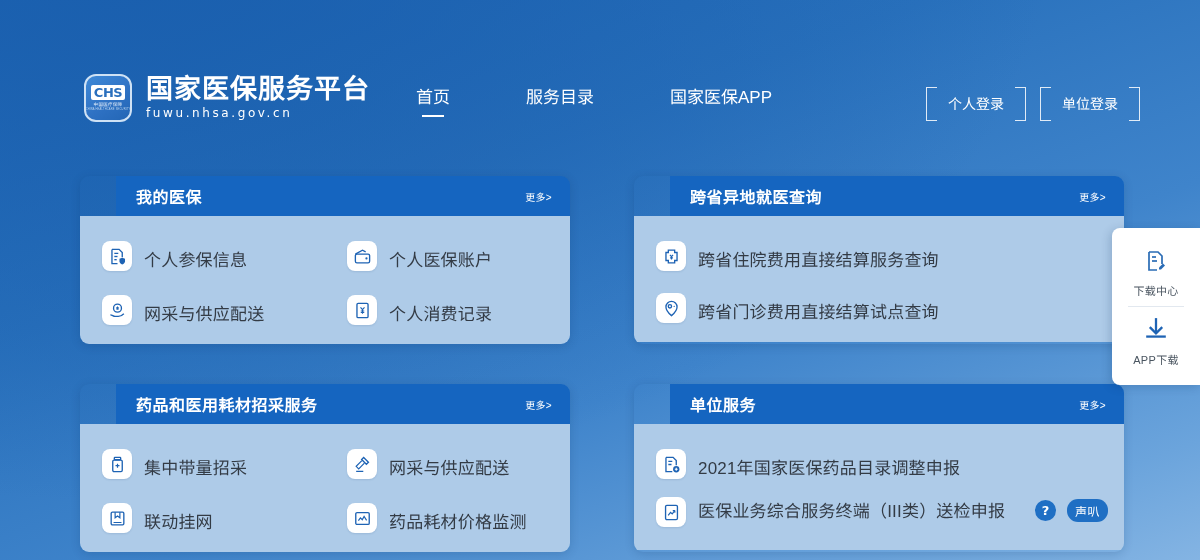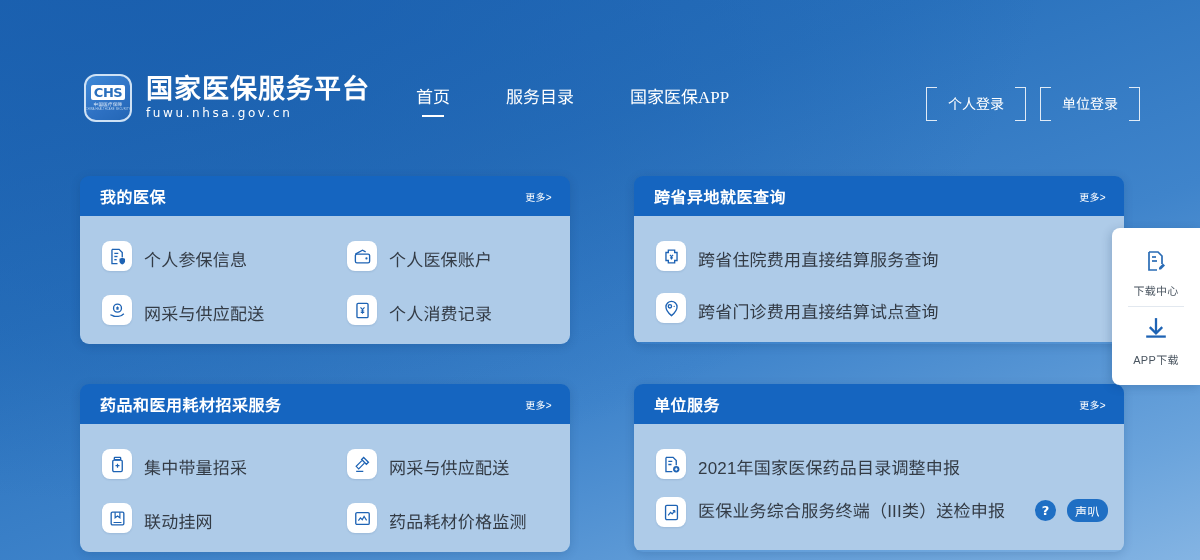--- a/index.html
+++ b/index.html
@@ -58,30 +58,30 @@
     letter-spacing:1px; line-height:1.08;
   }
   #site-domain {
     font-size:12px; color:#ffffff; letter-spacing:2.6px;
     margin-top:3px; line-height:1.1;
     font-family:"DejaVu Sans",sans-serif;
   }
 
   #nav {
     display:flex; align-items:center;
-    margin-left:46px; margin-top:4px;
+    margin-left:46px; margin-top:4px;gap:20px;
   }
   .nav-item {
     position:relative;
     font-size:17px; color:#ffffff;
     margin-right:56px;
     padding-bottom:9px;
     cursor:pointer; white-space:nowrap;
   }
-  .nav-item:last-child { margin-right:0;font-family:Liberation Serif, serif; }
+  .nav-item:last-child { margin-right:0; }
   .nav-item.active::after {
     content:""; position:absolute;
     left:6px; right:6px; bottom:0; height:2px;
     background:#ffffff;
   }
 
   #login-area {
     position:absolute; right:60px; top:44px;
     display:flex; align-items:center;
   }
@@ -122,20 +122,21 @@
     border-radius:9px;
     overflow:hidden;
     box-shadow:0 2px 10px rgba(10,45,90,.18);
   }
   .card-head {
     height:40px;
     background:#1565c0;
     display:flex; align-items:center;
     justify-content:space-between;
     padding:0 18px 0 20px;
+    margin-left:36px;
   }
   .card-title {
     font-size:16px; font-weight:bold; color:#ffffff;
     letter-spacing:.5px;
   }
   .card-more {
     font-size:10px; color:#ffffff; cursor:pointer;
     letter-spacing:.3px;
   }
   .card-body {

